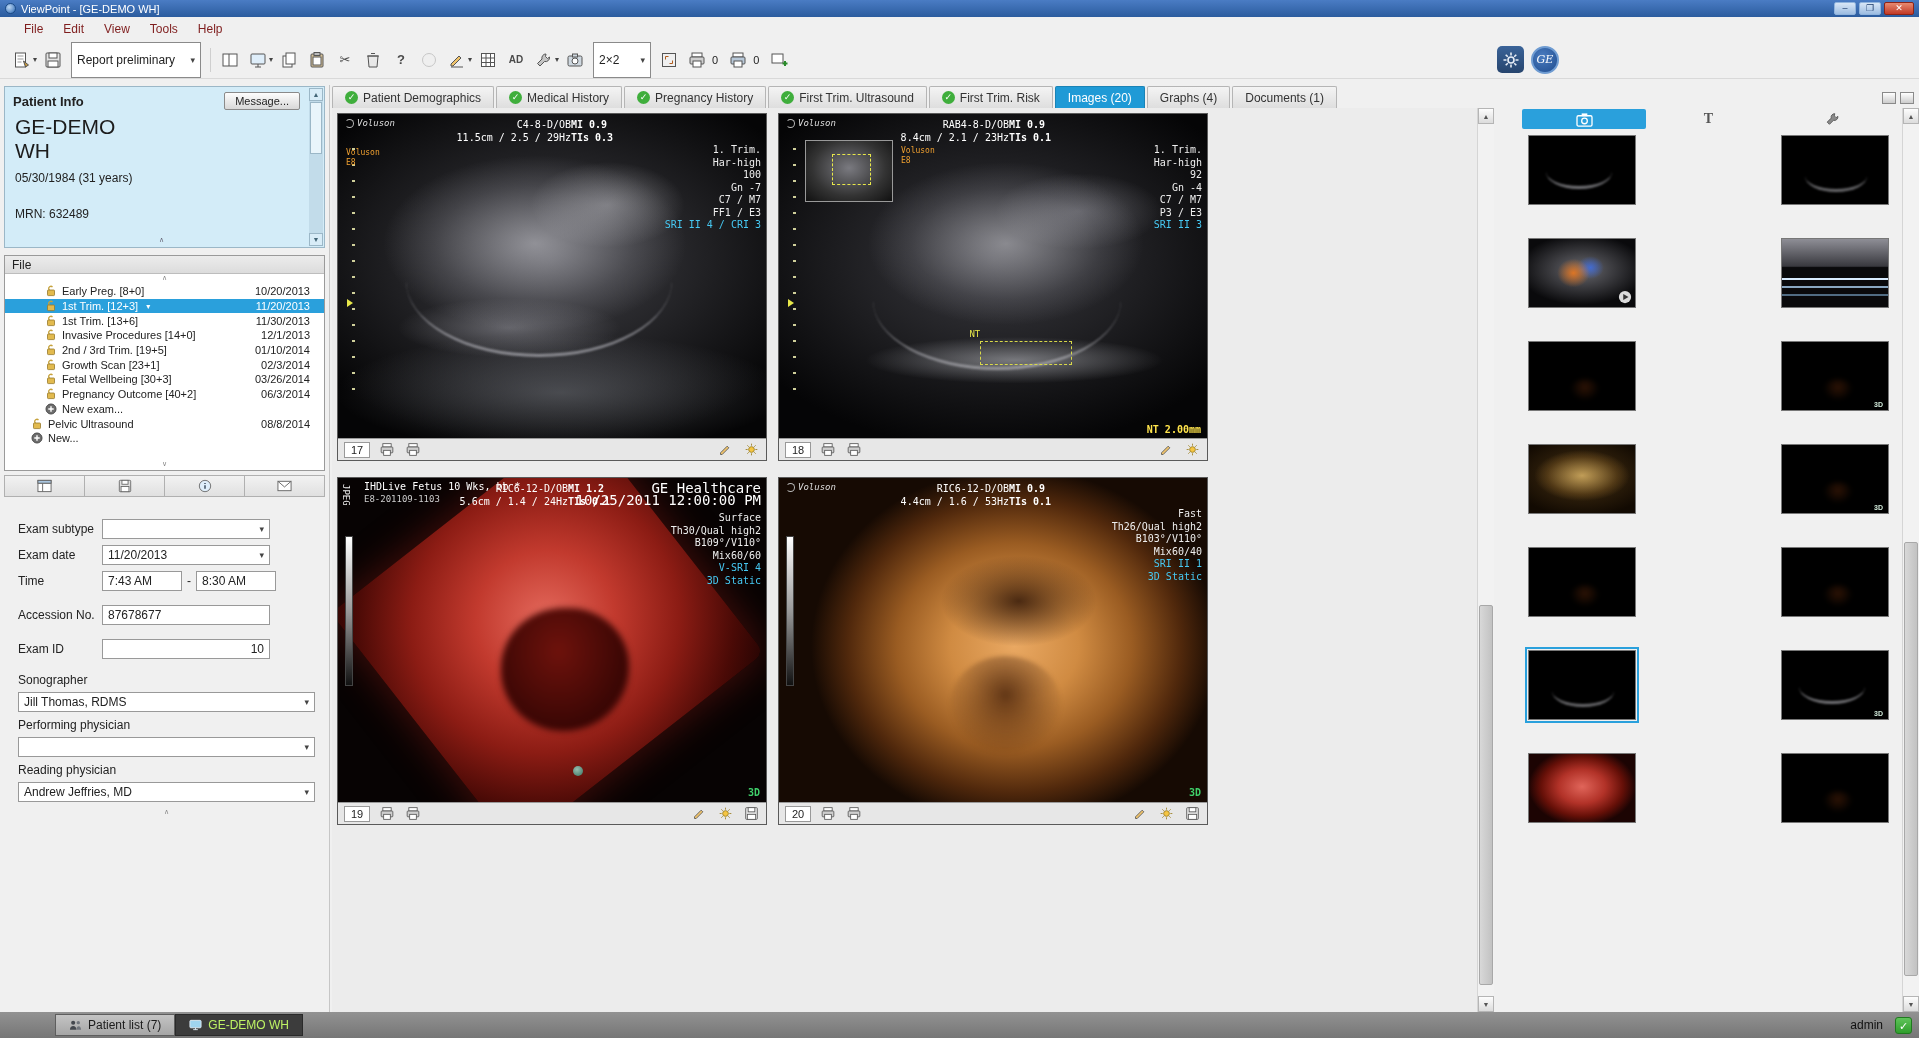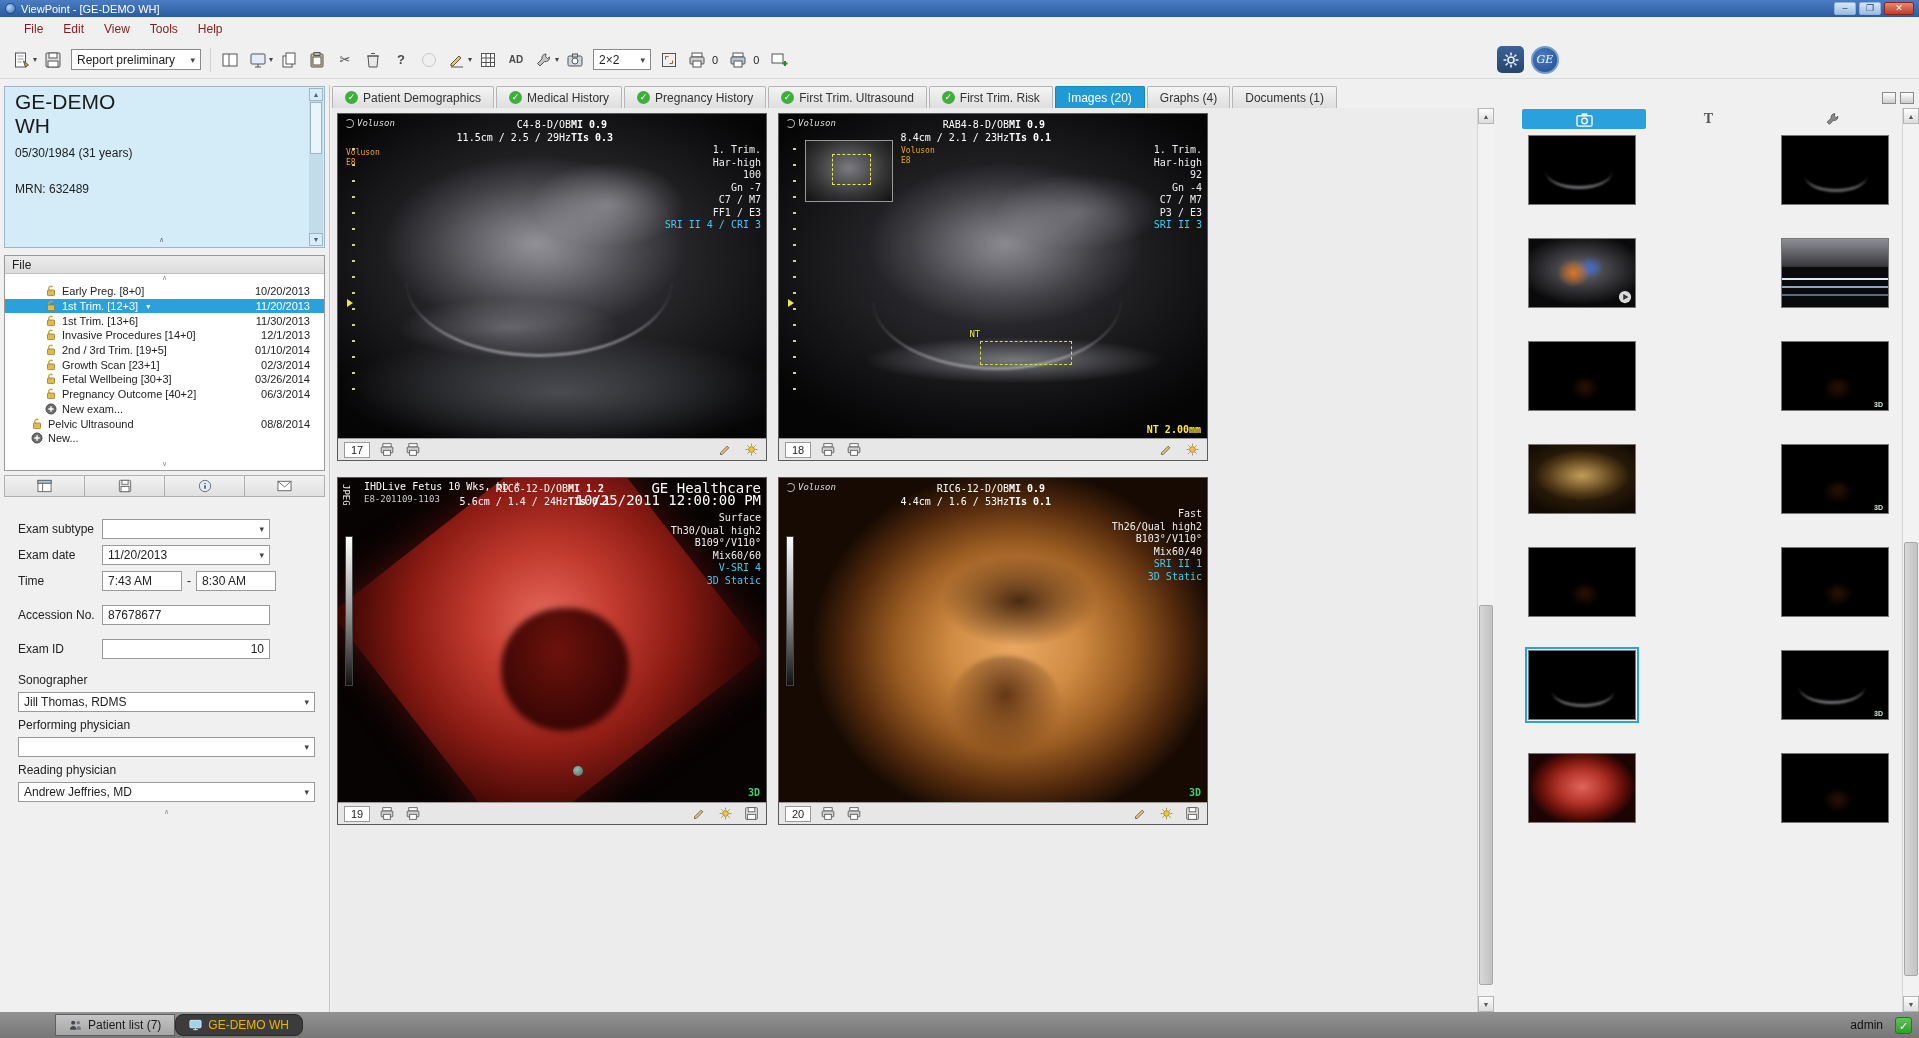--- a/index.html
+++ b/index.html
@@ -17,21 +17,21 @@
   .menubar{position:absolute;left:0;top:17px;right:0;height:24px;background:#f0f0f0;display:flex;align-items:center;padding-left:14px;}
   .menu-item{padding:3px 10px;color:#7f1d1d;}
 
   
   .toolbar{position:absolute;left:0;top:41px;right:0;height:38px;background:#f0f0f0;border-bottom:1px solid #d9d9d9;display:flex;align-items:center;padding:0 8px;}
   .tbi{width:28px;height:27px;display:flex;align-items:center;justify-content:center;border-radius:3px;}
   .tbi svg{display:block;}
   .tbi.disabled{opacity:.4;}
   .dd-caret{font-size:8px;color:#444;margin-left:-3px;margin-right:2px;}
   .tb-sep{width:1px;height:24px;background:#cfcfcf;margin:0 5px;}
-  .tb-select{height:21px;border:1px solid #8a8a8a;background:#fff;display:flex;align-items:center;padding:0 5px;margin:0 4px;}
+  .tb-select{height:36px;border:1px solid #8a8a8a;background:#fff;display:flex;align-items:center;padding:0 5px;margin:0 4px;}
   .tb-select .arr{margin-left:auto;font-size:9px;color:#444;padding-left:8px;}
   .w-report{width:130px;}
   .w-zoom{width:58px;}
   .tb-count{font-size:11px;margin:0 6px 0 1px;}
   .glyph{font-size:13px;color:#4a4a4a;}
   .glyph.small{font-size:10px;font-weight:bold;}
   .tb-right{margin-left:auto;margin-right:352px;display:flex;align-items:center;gap:7px;}
   .gear-btn{width:27px;height:27px;border-radius:5px;background:linear-gradient(#3a6398,#27456e);display:flex;align-items:center;justify-content:center;}
   .ge-circle{width:28px;height:28px;border-radius:50%;background:radial-gradient(circle at 40% 35%,#4a7cc0,#1f4c8e);border:2px solid #6f9cd2;color:#fff;display:flex;align-items:center;justify-content:center;font-family:"DejaVu Serif",serif;font-style:italic;font-size:11px;}
 
@@ -159,21 +159,21 @@
   .t-doppler{background:radial-gradient(ellipse 22% 30% at 42% 50%,rgba(235,120,30,.9),transparent 70%),radial-gradient(ellipse 18% 24% at 58% 42%,rgba(60,110,235,.8),transparent 70%),radial-gradient(ellipse 75% 65% at 50% 45%,#6a6a70,#0a0a0c 80%),#000;}
   .t-mmode{background:linear-gradient(180deg,rgba(150,150,158,.95) 0%,rgba(60,60,66,.95) 40%,#0a0a0c 42%),#000;}
   .t-mmode::after{content:"";position:absolute;left:0;right:0;top:58%;height:2px;background:#d8ecff;box-shadow:0 8px 0 rgba(180,220,255,.75),0 16px 0 rgba(140,190,230,.55);}
   .t-sepia{background:radial-gradient(ellipse 60% 50% at 50% 45%,rgba(232,192,110,.75),rgba(140,100,40,.35) 55%,transparent 75%),radial-gradient(ellipse 85% 75% at 50% 45%,#4a3414,#120a02 80%),#0a0602;}
   .t-red3d{background:radial-gradient(ellipse 55% 62% at 50% 48%,#e0655a 0%,#b23228 40%,#661008 70%,#1c0403 92%),#000;}
 
   
   .taskbar{position:absolute;left:0;right:0;bottom:0;height:26px;background:linear-gradient(#929292,#767676);display:flex;align-items:center;}
   .tb-tab{height:22px;display:flex;align-items:center;gap:6px;padding:0 13px;font-size:12px;border:1px solid #5e5e5e;background:linear-gradient(#c4c4c4,#a6a6a6);color:#1c1c1c;}
   .tb-tab.first{margin-left:55px;}
-  .tb-tab.active{background:#3c3c3c;color:#eab308;border-color:#2a2a2a;border-radius:8px;}
+  .tb-tab.active{background:#3c3c3c;color:#bef264;border-color:#2a2a2a;}
   .tb-user{margin-left:auto;margin-right:12px;color:#111;}
   .tb-check{width:17px;height:17px;margin-right:7px;border-radius:3px;background:linear-gradient(#5fc45a,#2f9e2c);color:#fff;font-size:11px;line-height:17px;text-align:center;border:1px solid #1f7a1e;}
 </style>
 </head>
 <body>
 
 <div class="titlebar">
   <span class="app-icon"></span>
   <span>ViewPoint - [GE-DEMO WH]</span>
   <span class="win-controls">
@@ -361,20 +361,24 @@
     </span>
   <span class="tabbar-corner">
     <span class="corner-ico"></span>
     <span class="corner-ico"></span>
   </span>
 </div>
 
 <div class="sidebar">
 
   <div class="pi-panel">
+    <div class="pi-head">
+      <span class="pi-title">Patient Info</span>
+      <span class="msg-btn">Message...</span>
+    </div>
     <div class="pi-name">
       <div>GE-DEMO</div>
       <div>WH</div>
     </div>
     <div class="pi-dob">05/30/1984 (31 years)</div>
     <div class="pi-mrn">MRN: 632489</div>
     <div class="pi-scroll">
       <div class="sc-arrow up">▲</div>
       <div class="thumbv"></div>
       <div class="sc-arrow down">▼</div>

